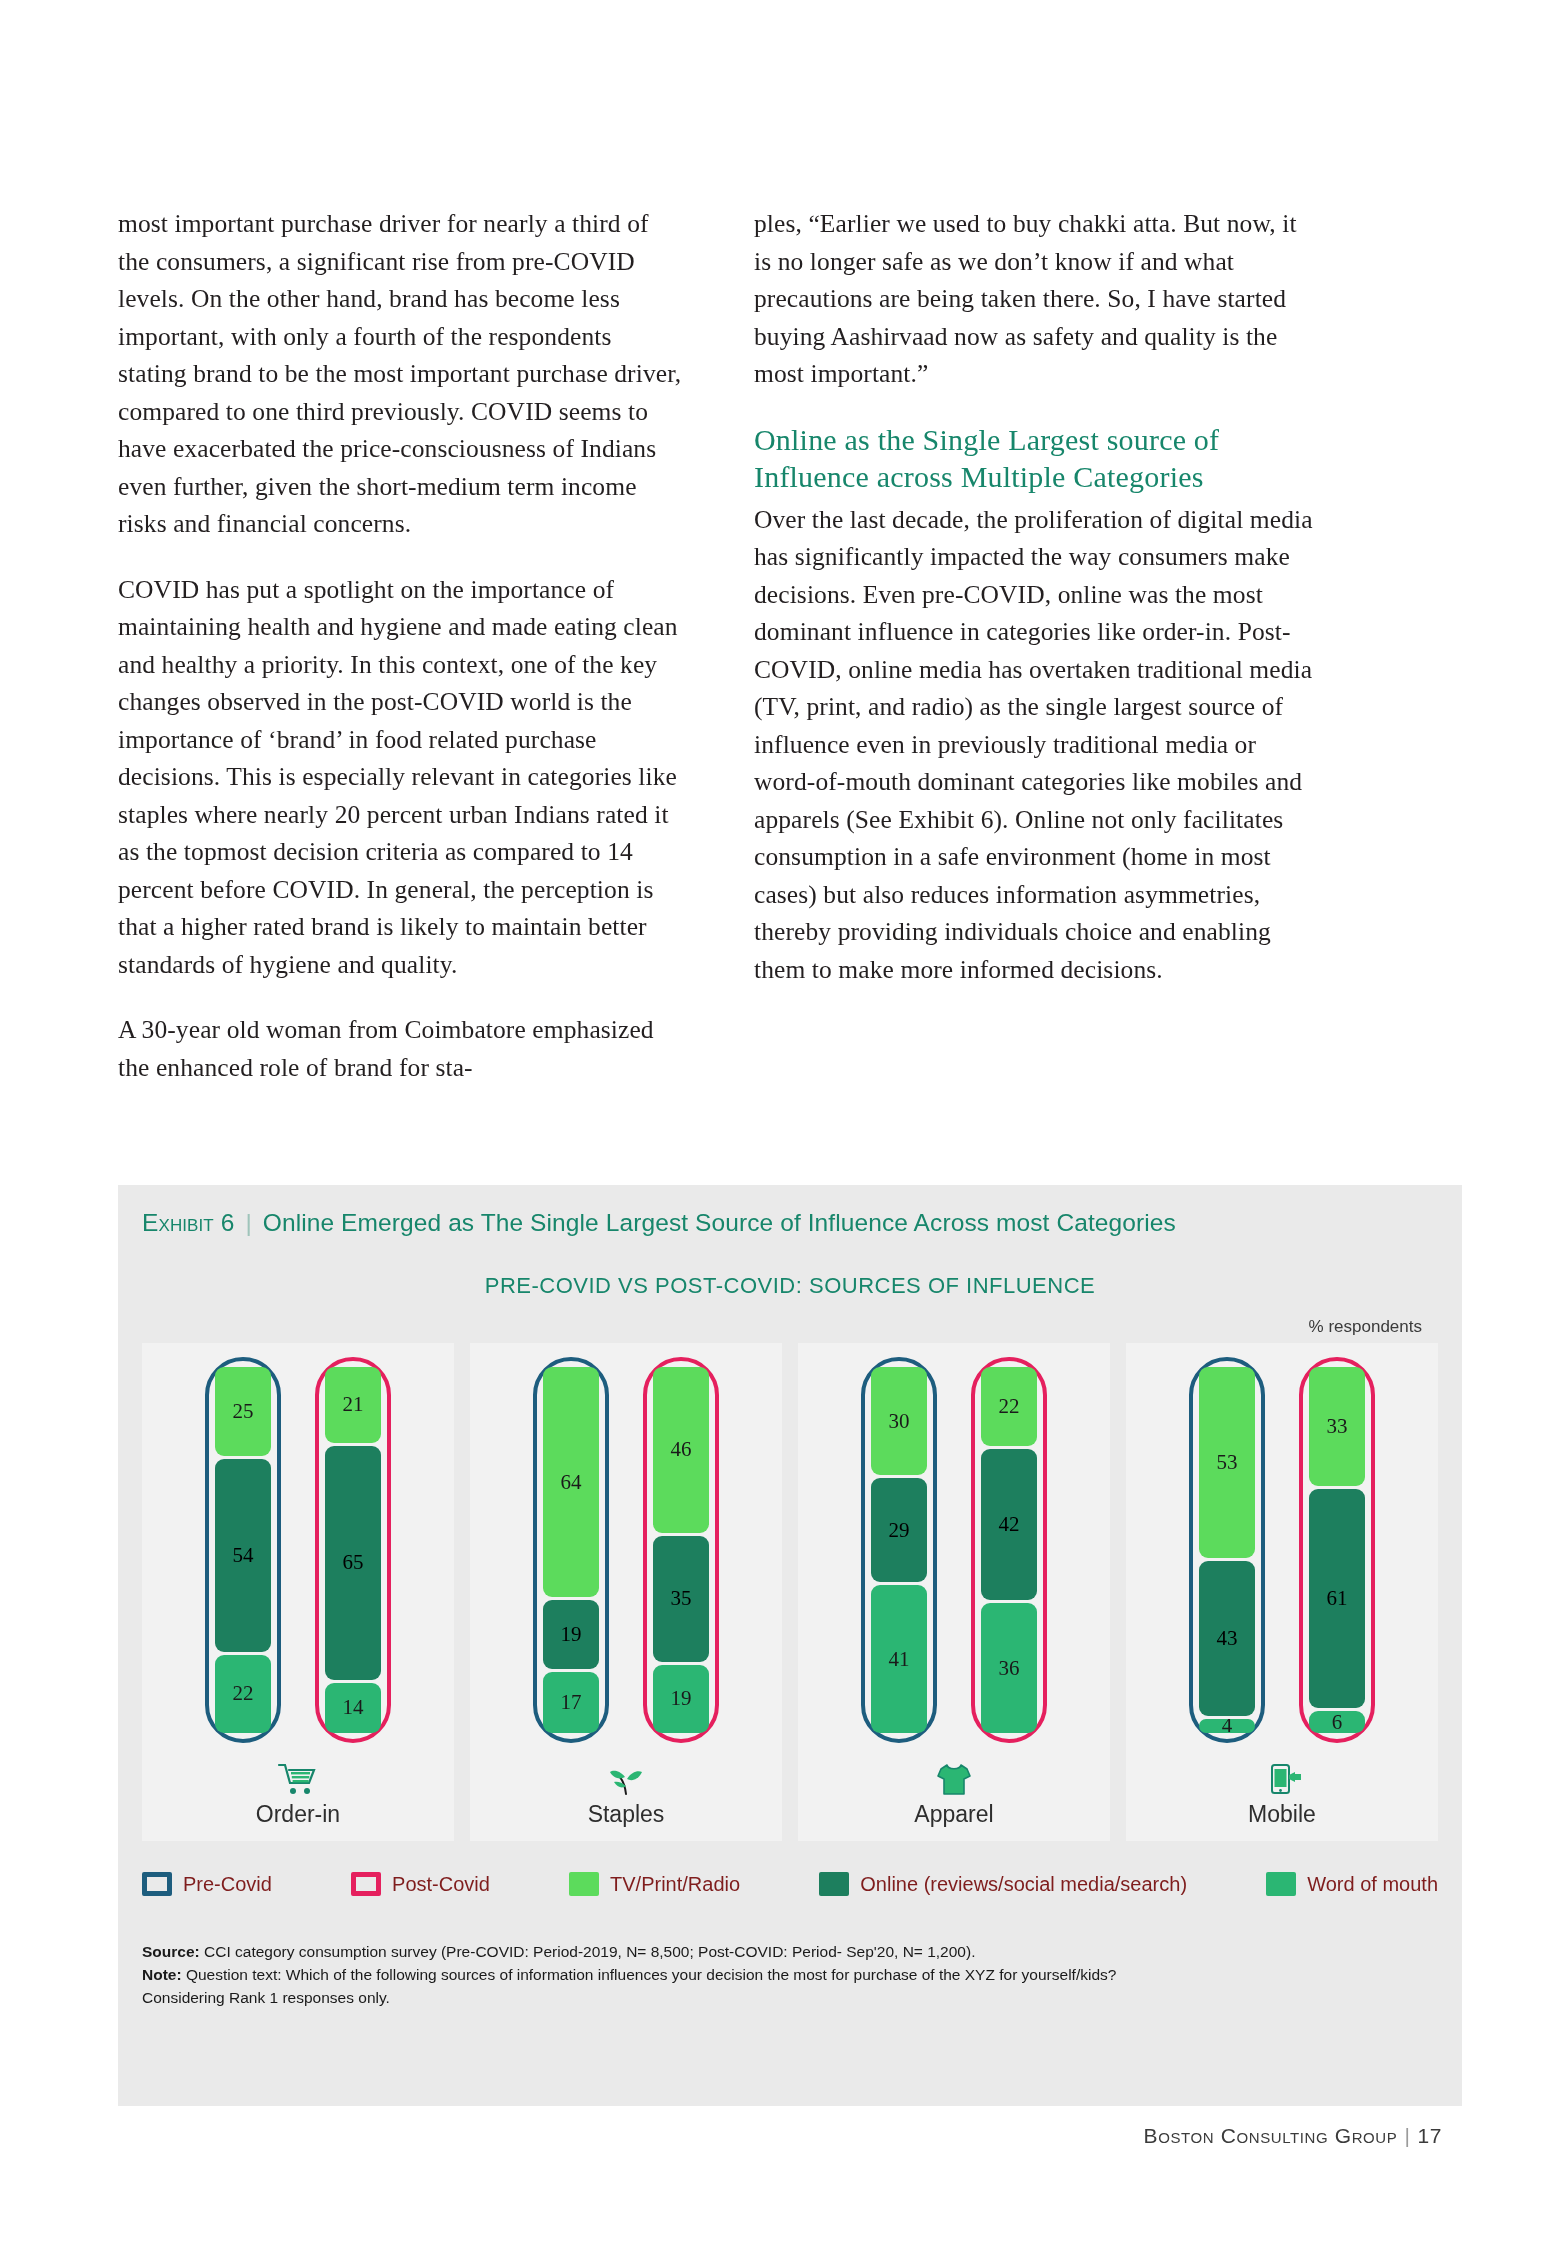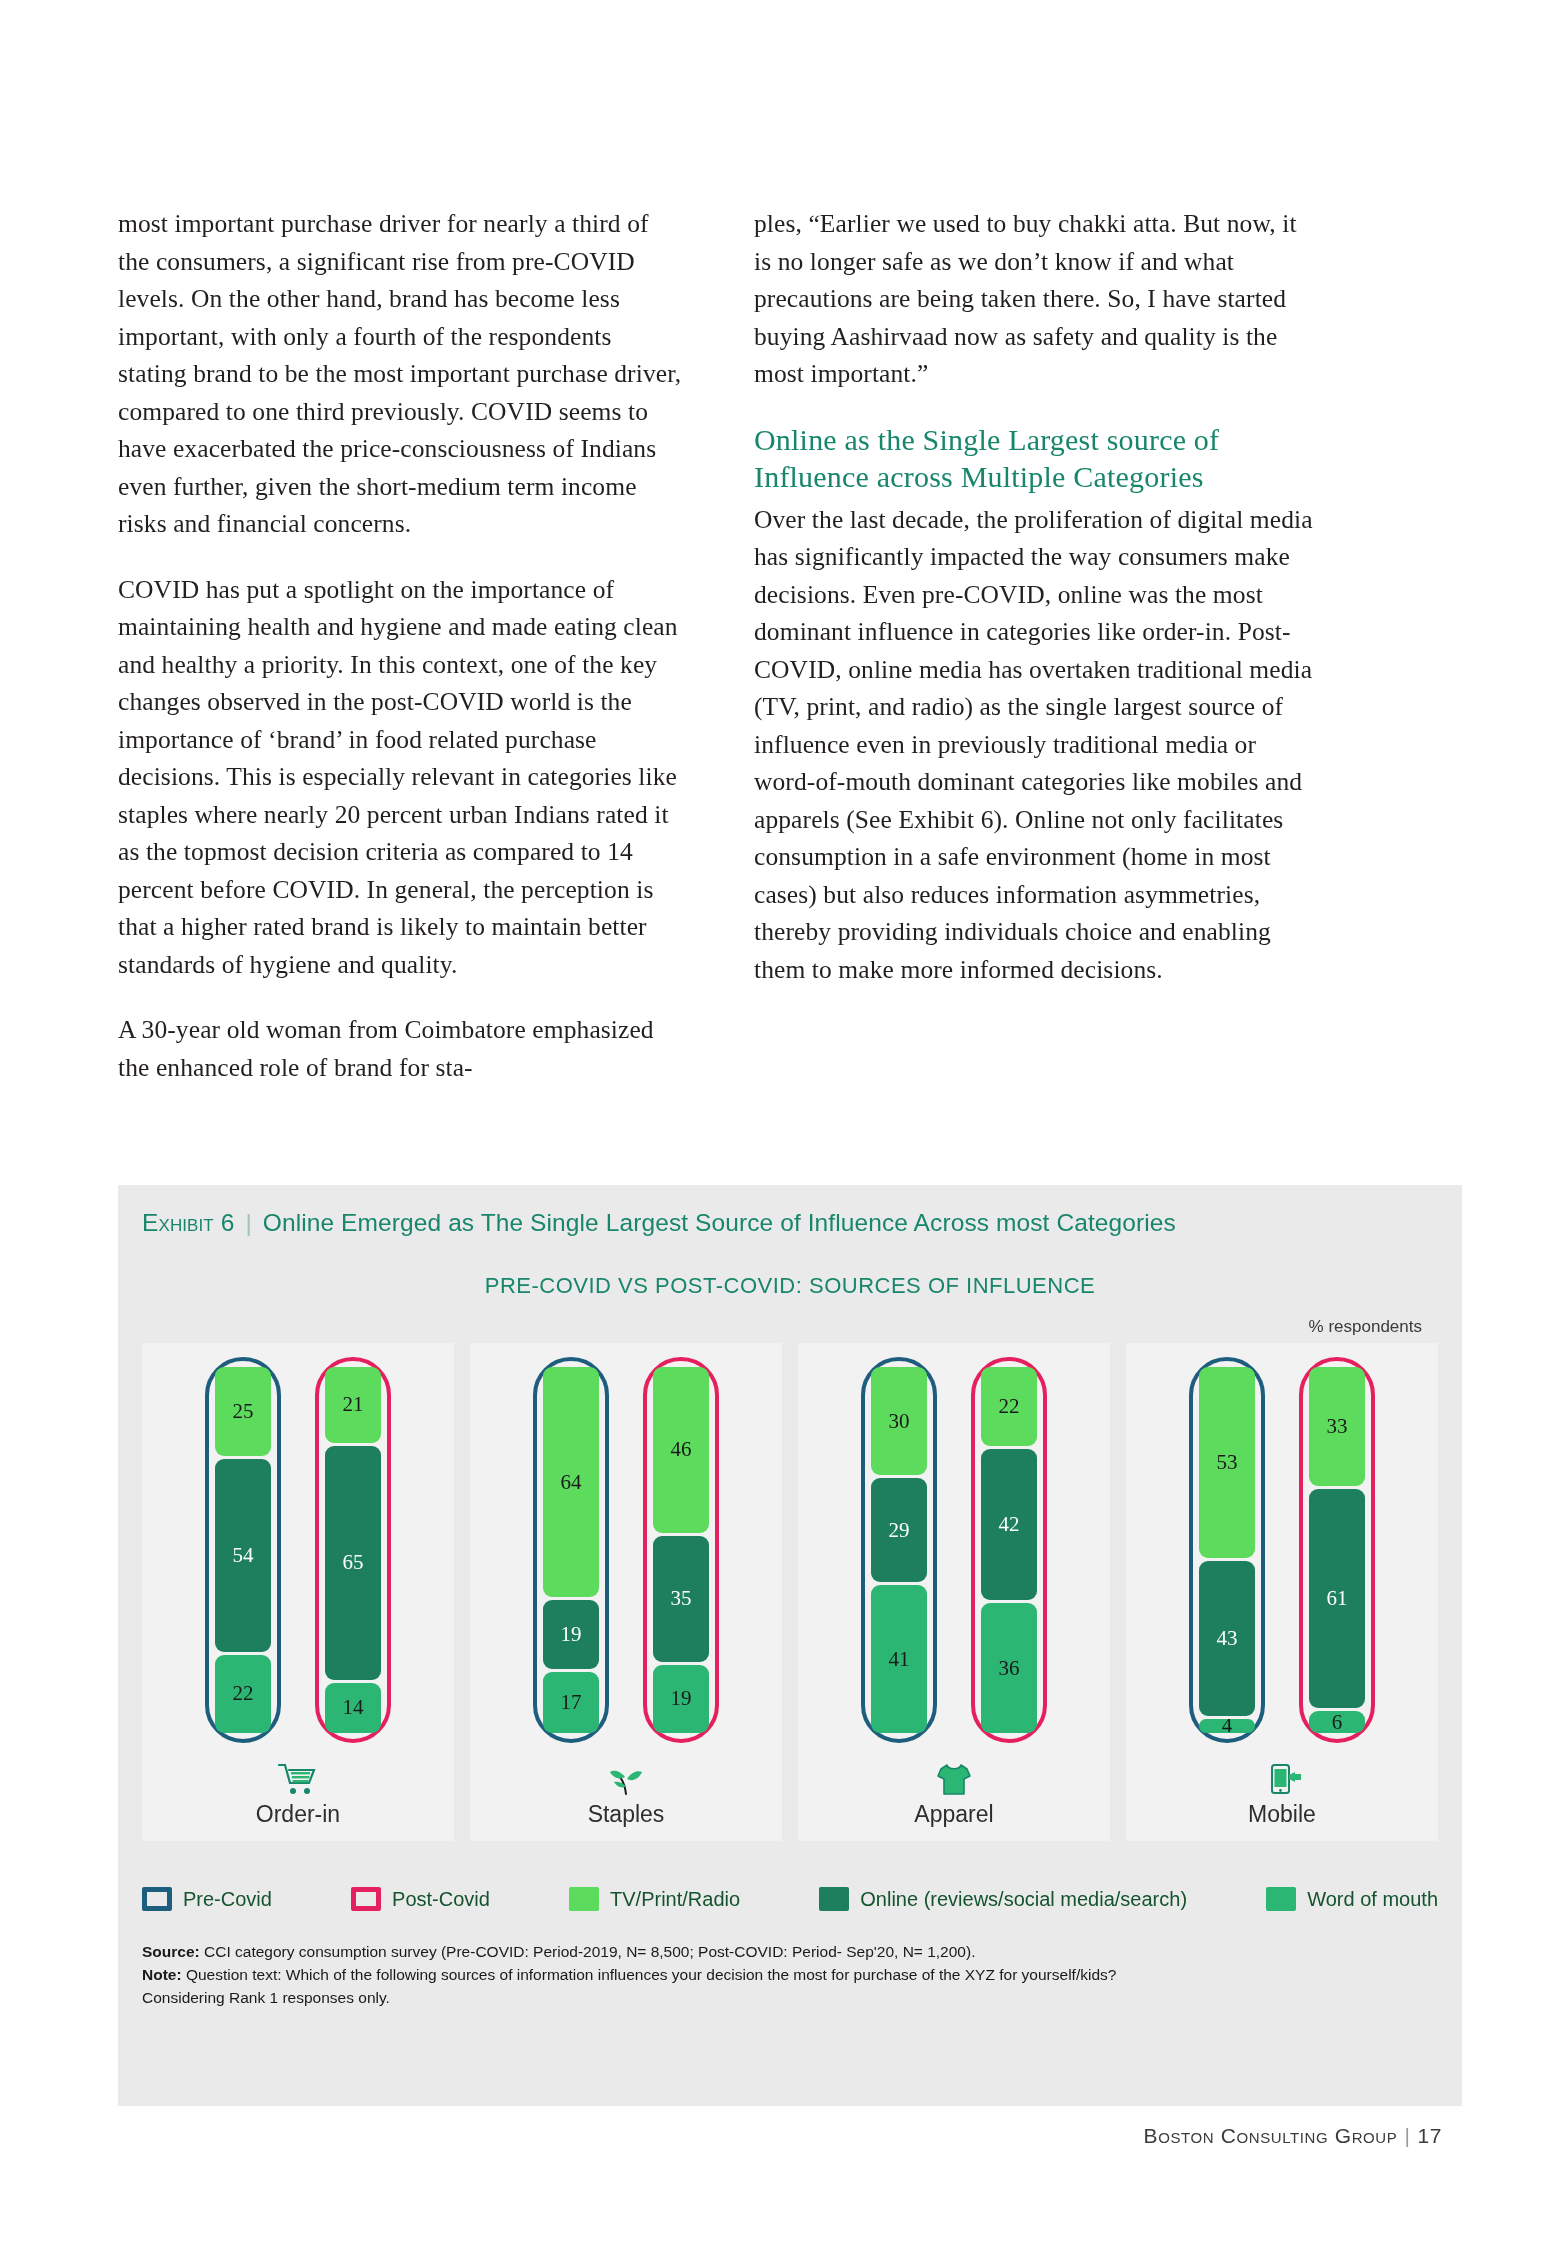--- a/index.html
+++ b/index.html
@@ -117,21 +117,21 @@
     align-items:center;
     justify-content:center;
     font-family:"Liberation Serif", serif;
     font-size:21px;
     margin-bottom:3px;
     overflow:hidden;
     line-height:1;
   }
   .seg:last-child { margin-bottom:0; }
   .seg.tv   { background:#5cdb5c; color:#1a1a1a; }
-  .seg.online { background:#1d7f5e; color:#ffffff; }
+  .seg.online { background:#1d7f5e; color:#000000; }
   .seg.wom  { background:#2bb673; color:#1a1a1a; }
 
   .cat-icon {
     margin-top:16px;
     height:40px;
     display:flex;
     align-items:center;
     justify-content:center;
   }
   .cat-label {
@@ -140,24 +140,24 @@
     font-size:23px;
     color:#2e2e2e;
   }
 
   
   .legend {
     position:absolute;
     left:24px; right:24px; top:672px;
     height:54px;
     display:flex;
-    align-items:flex-end;
+    align-items:center;
     font-family:"Liberation Sans", sans-serif;
     font-size:20px;
-    color:#14532d;
+    color:#7f1d1d;
   }
   .legend-item { display:flex; align-items:center; }
   .legend .spacer { flex:1; }
   .swatch {
     width:30px; height:24px;
     margin-right:11px;
     border-radius:2px;
     flex:none;
   }
   .swatch.outline-pre  { background:#eaeaea; border:5px solid #1d5d7e; }

